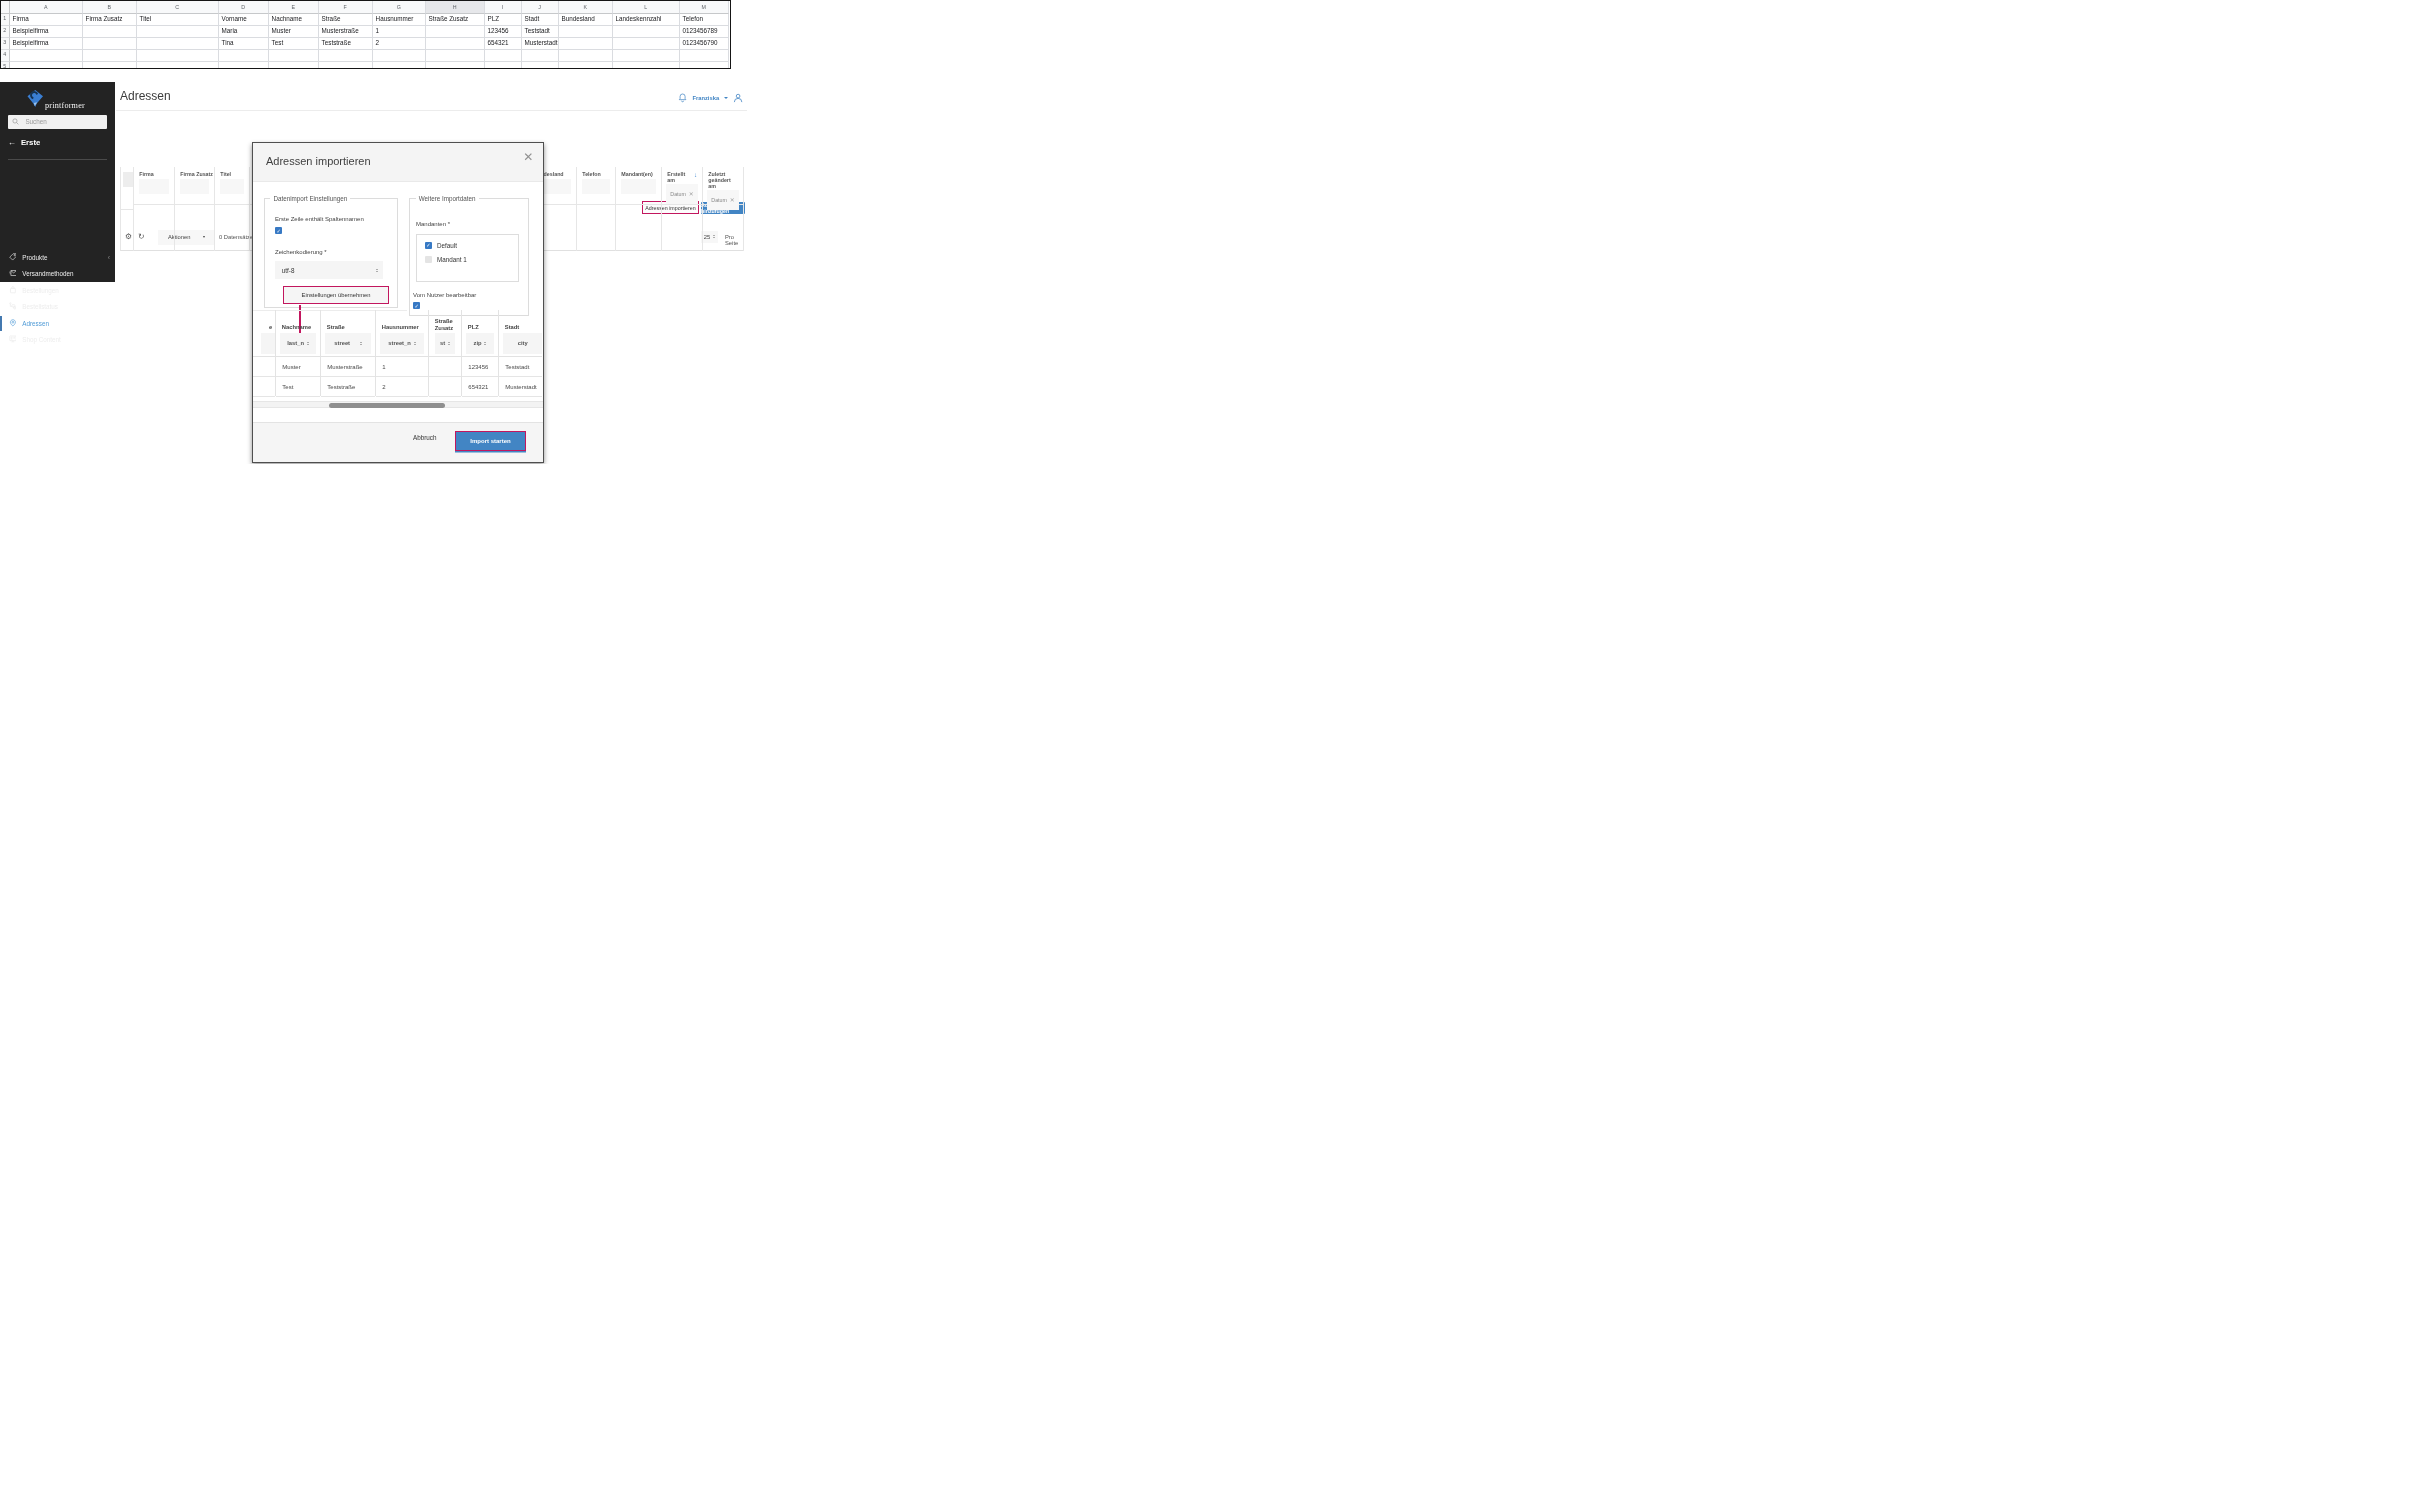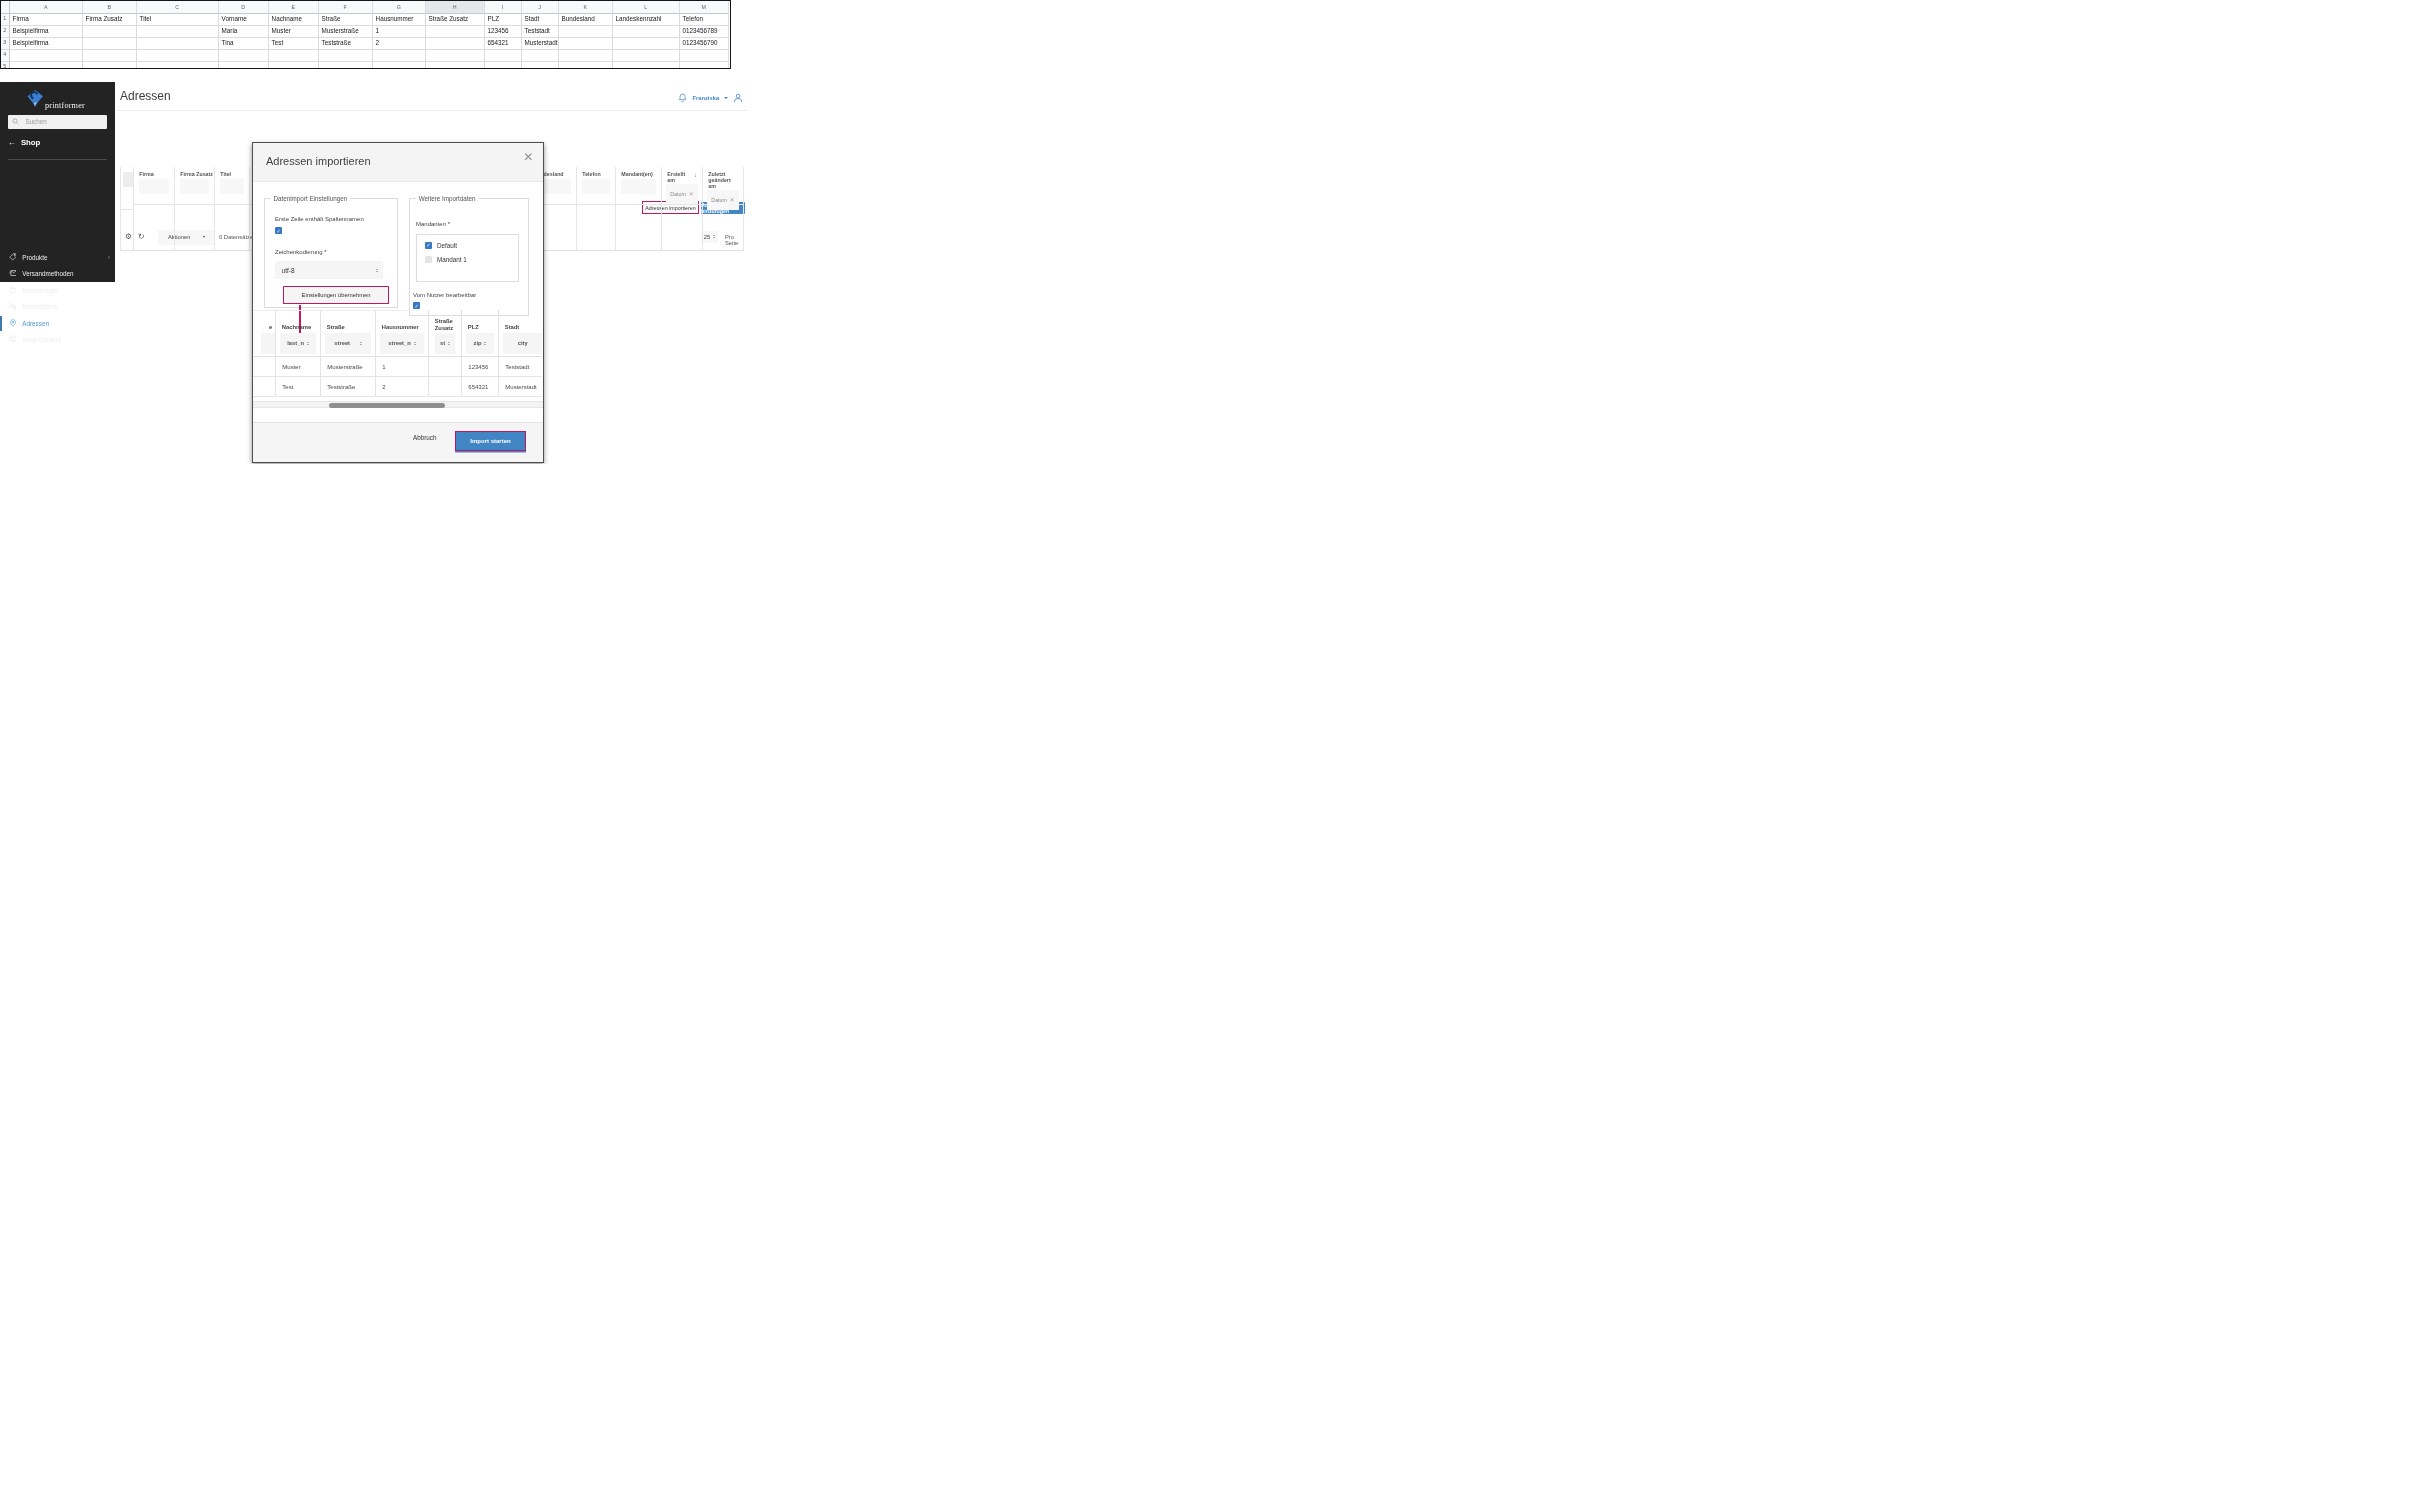--- a/index.html
+++ b/index.html
@@ -218,21 +218,21 @@
           <svg width="7.3" height="7.3" viewBox="0 0 16 16">
               <circle cx="6.5" cy="6.5" r="4.6" fill="none" stroke="#8a8a8a" stroke-width="1.3"></circle>
               <path d="M10.2 10.2 L14 14" stroke="#8a8a8a" stroke-width="1.3"></path>
             </svg>
         </span>
         <input placeholder="Suchen" style="">
       </div>
 
       <div class="abs shoprow">
         <span style="font-size:8.2px;">←</span>
-        <span style="font-weight:700;">Shop</span>
+        <span style="font-weight:700;">Erste</span>
       </div>
       <div class="abs sdivider"></div>
 
       <div class="abs navitem" style="top:167px;">
         <span>
             <svg width="7.8" height="7.8" viewBox="0 0 16 16" fill="none" stroke="#e8e8e8" stroke-width="1.3">
               <path d="M8.5 1.5 H14.5 V7.5 L7.5 14.5 L1.5 8.5 Z"></path>
               <circle cx="11.5" cy="4.5" r="1.2"></circle>
             </svg>
           </span>

